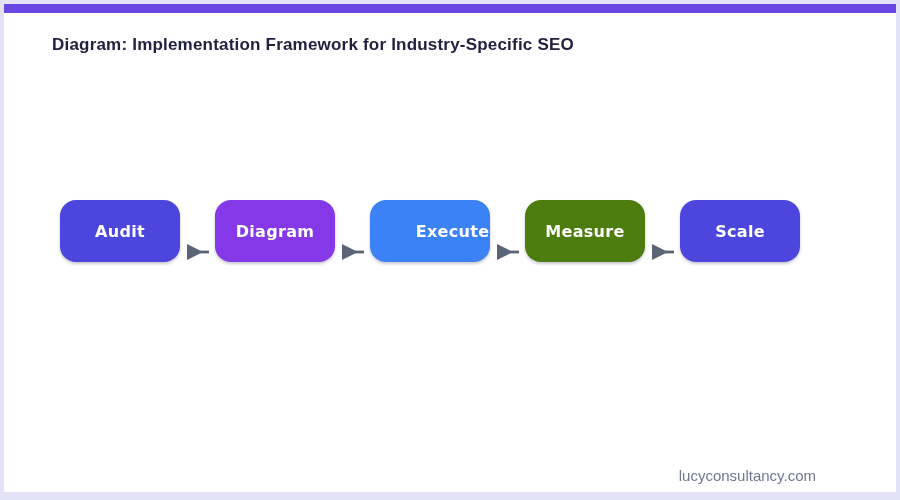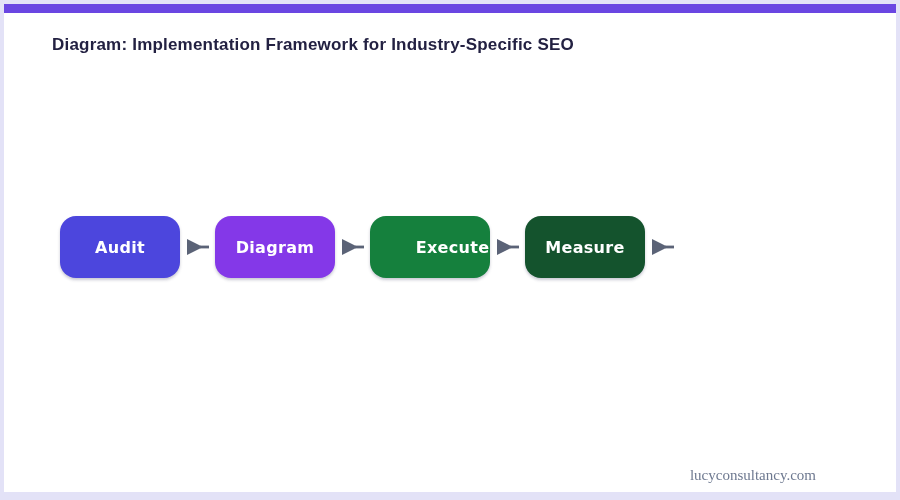--- a/index.html
+++ b/index.html
@@ -38,24 +38,24 @@
     font-size: 17px;
     font-weight: bold;
     letter-spacing: 0.2px;
     color: var(--title-color, #232142);
     font-family: "Liberation Sans", sans-serif;
     white-space: nowrap;
   }
   .flow-row {
     position: absolute;
     left: 56px;
-    top: 212px;
+    top: 196px;
     height: 62px;
     display: flex;
-    align-items: center;
+    align-items: flex-end;
   }
   .step-box {
     width: 120px;
     height: 62px;
     border-radius: 16px;
     display: flex;
     align-items: center;
     justify-content: center;
     color: var(--step-text-color, #ffffff);
     font-size: 16px;
@@ -70,21 +70,21 @@
     align-items: center;
     justify-content: center;
   }
   .arrow svg { display: block; }
   .footer {
     position: absolute;
     right: 80px;
     bottom: 8px;
     font-size: 15px;
     color: var(--footer-color, #6e7990);
-    font-family: Liberation Serif, serif;
+    font-family: Liberation Sans, sans-serif;
     margin-top: 45px;
   }
 </style>
 </head>
 <body style="--frame-color: #e3e2f7; --card-color: #ffffff; --accent-color: #6a46e2; --title-color: #232142; --step-text-color: #ffffff; --footer-color: #6e7990;">
 
 <div class="card">
   <div class="accent-bar"></div>
   <h1 class="title">Diagram: Implementation Framework for Industry-Specific SEO</h1>
   <div class="flow-row" id="flow-row">
@@ -95,29 +95,30 @@
           <rect x="15" y="8.6" width="9" height="2.8" fill="#5b6377"></rect>
         </svg>
       </span>
       <div class="step-box" style="background: rgb(132, 56, 232);">Diagram</div>
       <span class="arrow">
         <svg width="25" height="20" viewBox="0 0 25 20">
           <polygon points="2,2 2,18 18,10" fill="#5b6377"></polygon>
           <rect x="15" y="8.6" width="9" height="2.8" fill="#5b6377"></rect>
         </svg>
       </span>
-      <div class="step-box" style="background: #15803d; padding-left: 45px;">Execute</div>
+      <div class="step-box" style="background: #3b82f6; padding-left: 45px;">Execute</div>
       <span class="arrow">
         <svg width="25" height="20" viewBox="0 0 25 20">
           <polygon points="2,2 2,18 18,10" fill="#5b6377"></polygon>
           <rect x="15" y="8.6" width="9" height="2.8" fill="#5b6377"></rect>
         </svg>
       </span>
-      <div class="step-box" style="background: #14532d;">Measure</div>
+      <div class="step-box" style="background: #4d7c0f;">Measure</div>
       <span class="arrow">
         <svg width="25" height="20" viewBox="0 0 25 20">
           <polygon points="2,2 2,18 18,10" fill="#5b6377"></polygon>
           <rect x="15" y="8.6" width="9" height="2.8" fill="#5b6377"></rect>
         </svg>
       </span>
+      <div class="step-box" style="background: rgb(76, 70, 221);">Scale</div>
     </div>
   <div class="footer">lucyconsultancy.com</div>
 </div>
 
 </body></html>

